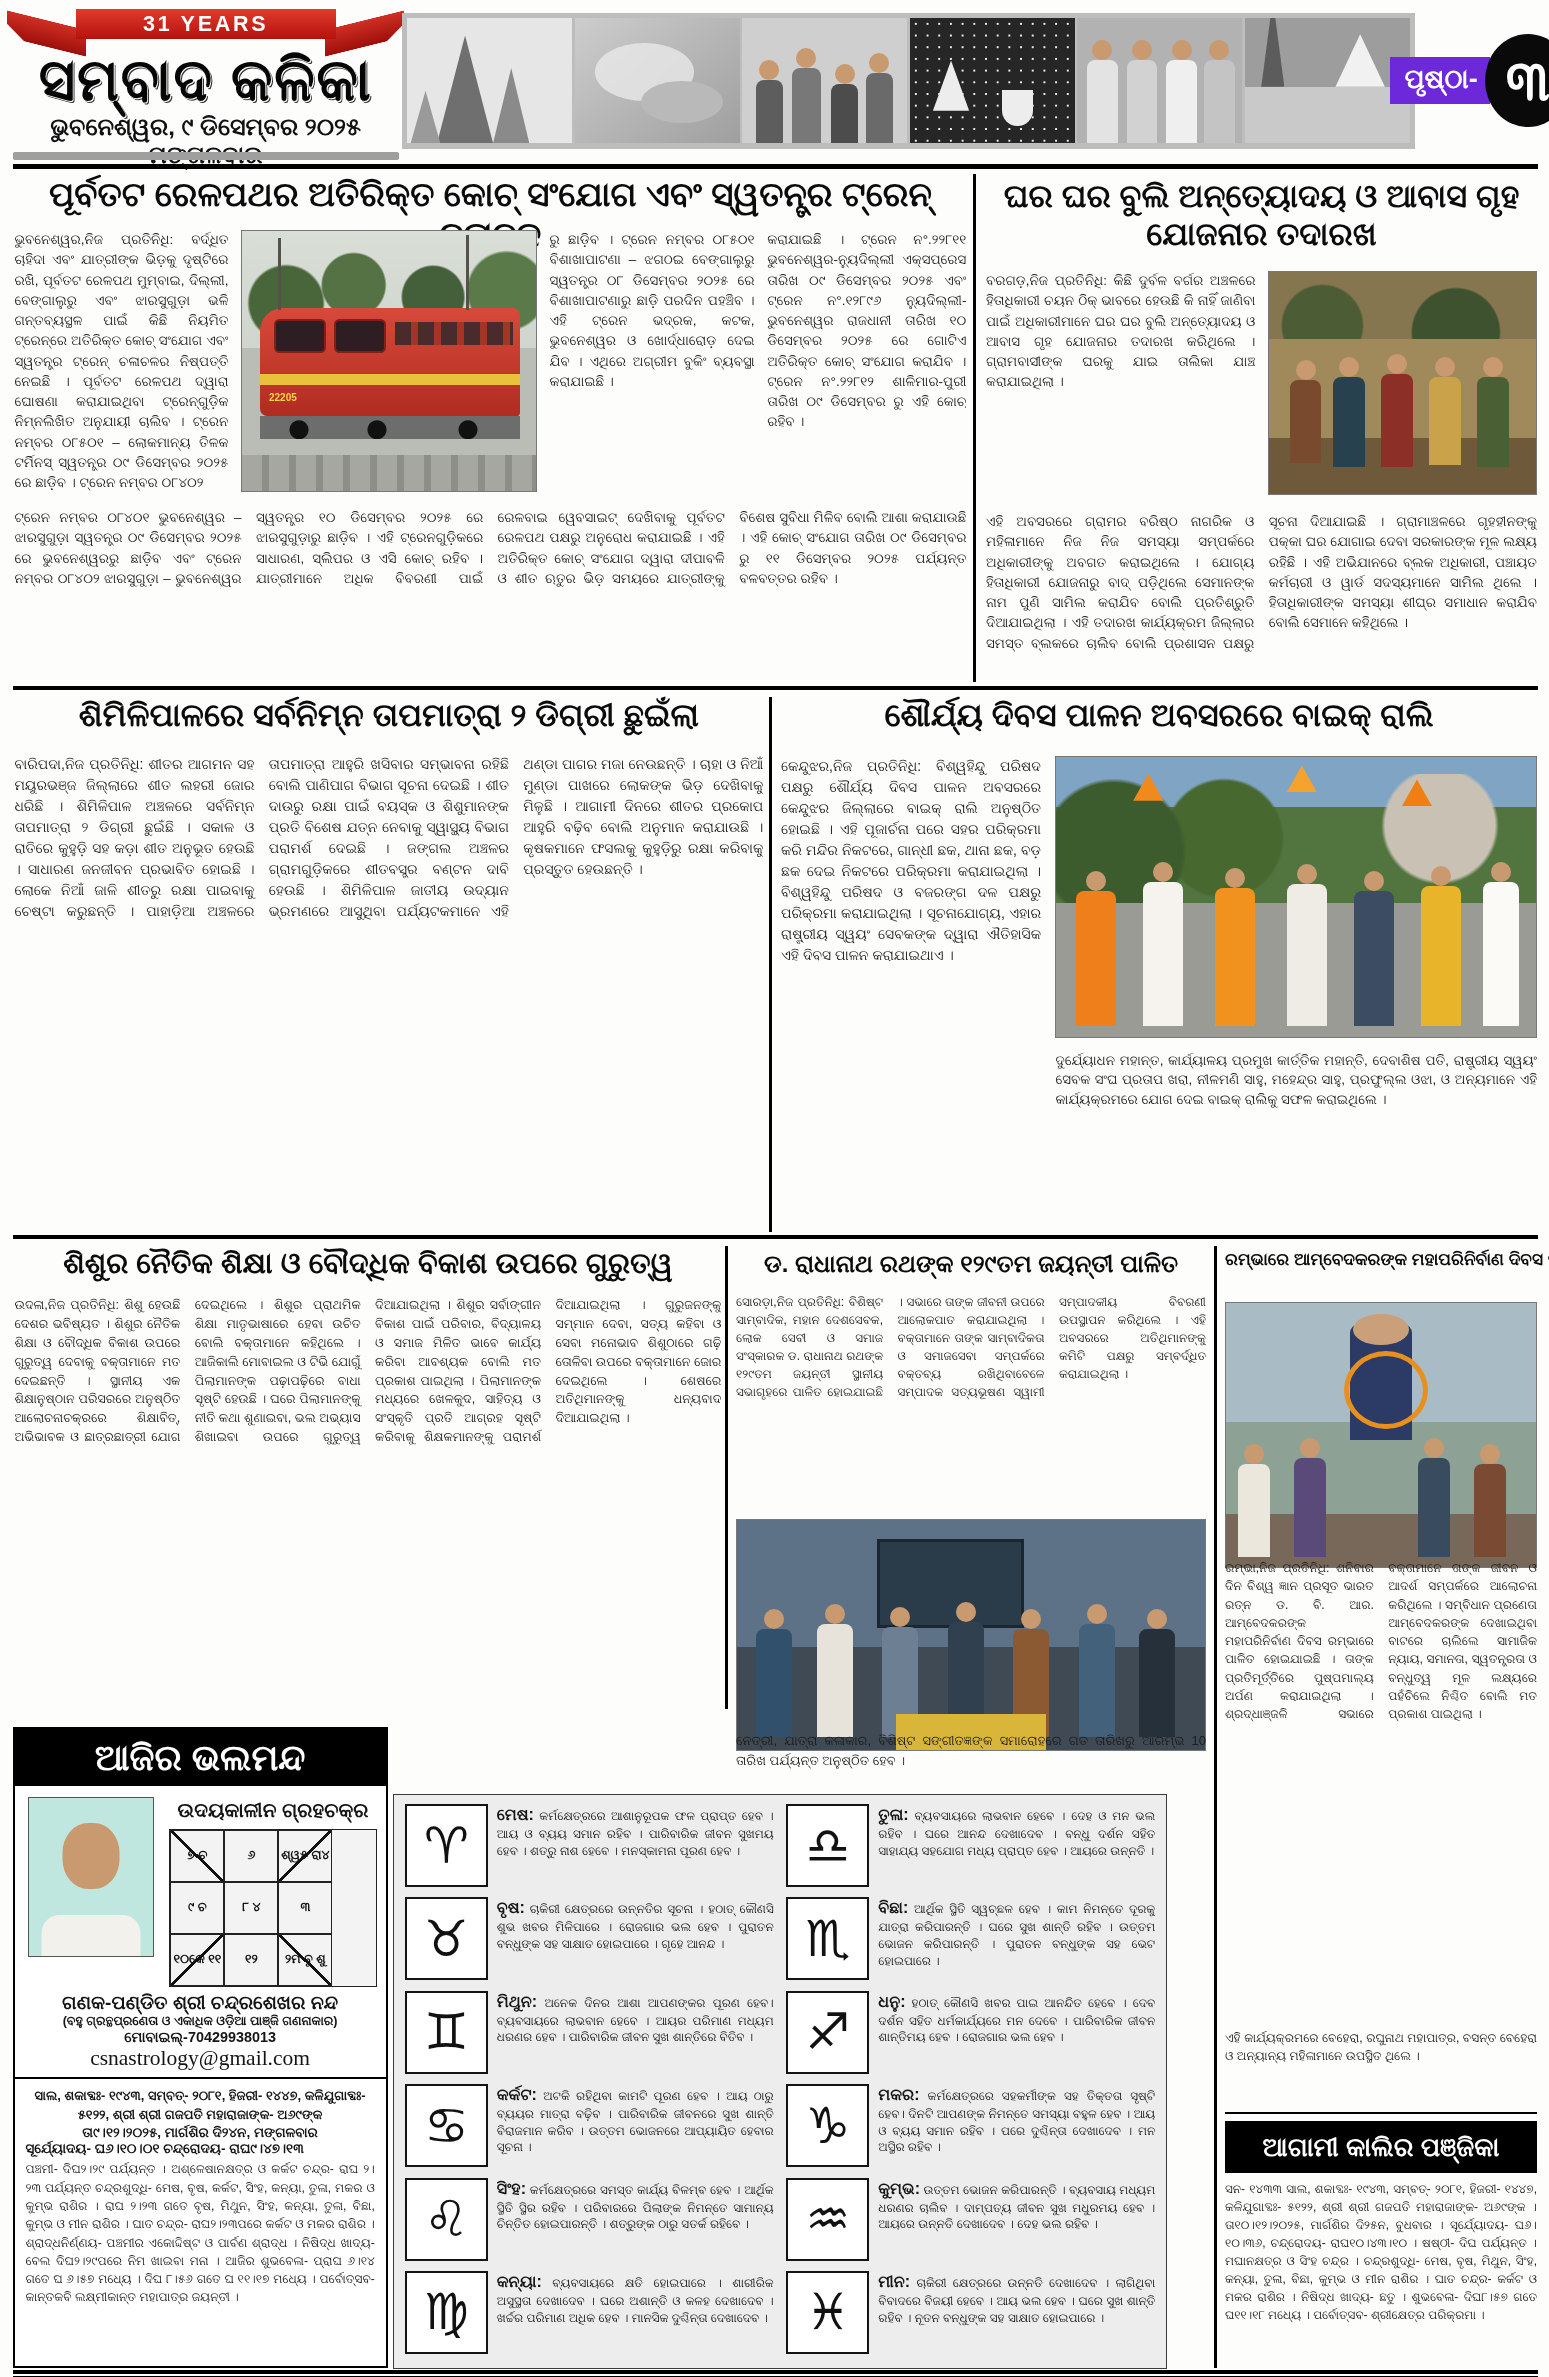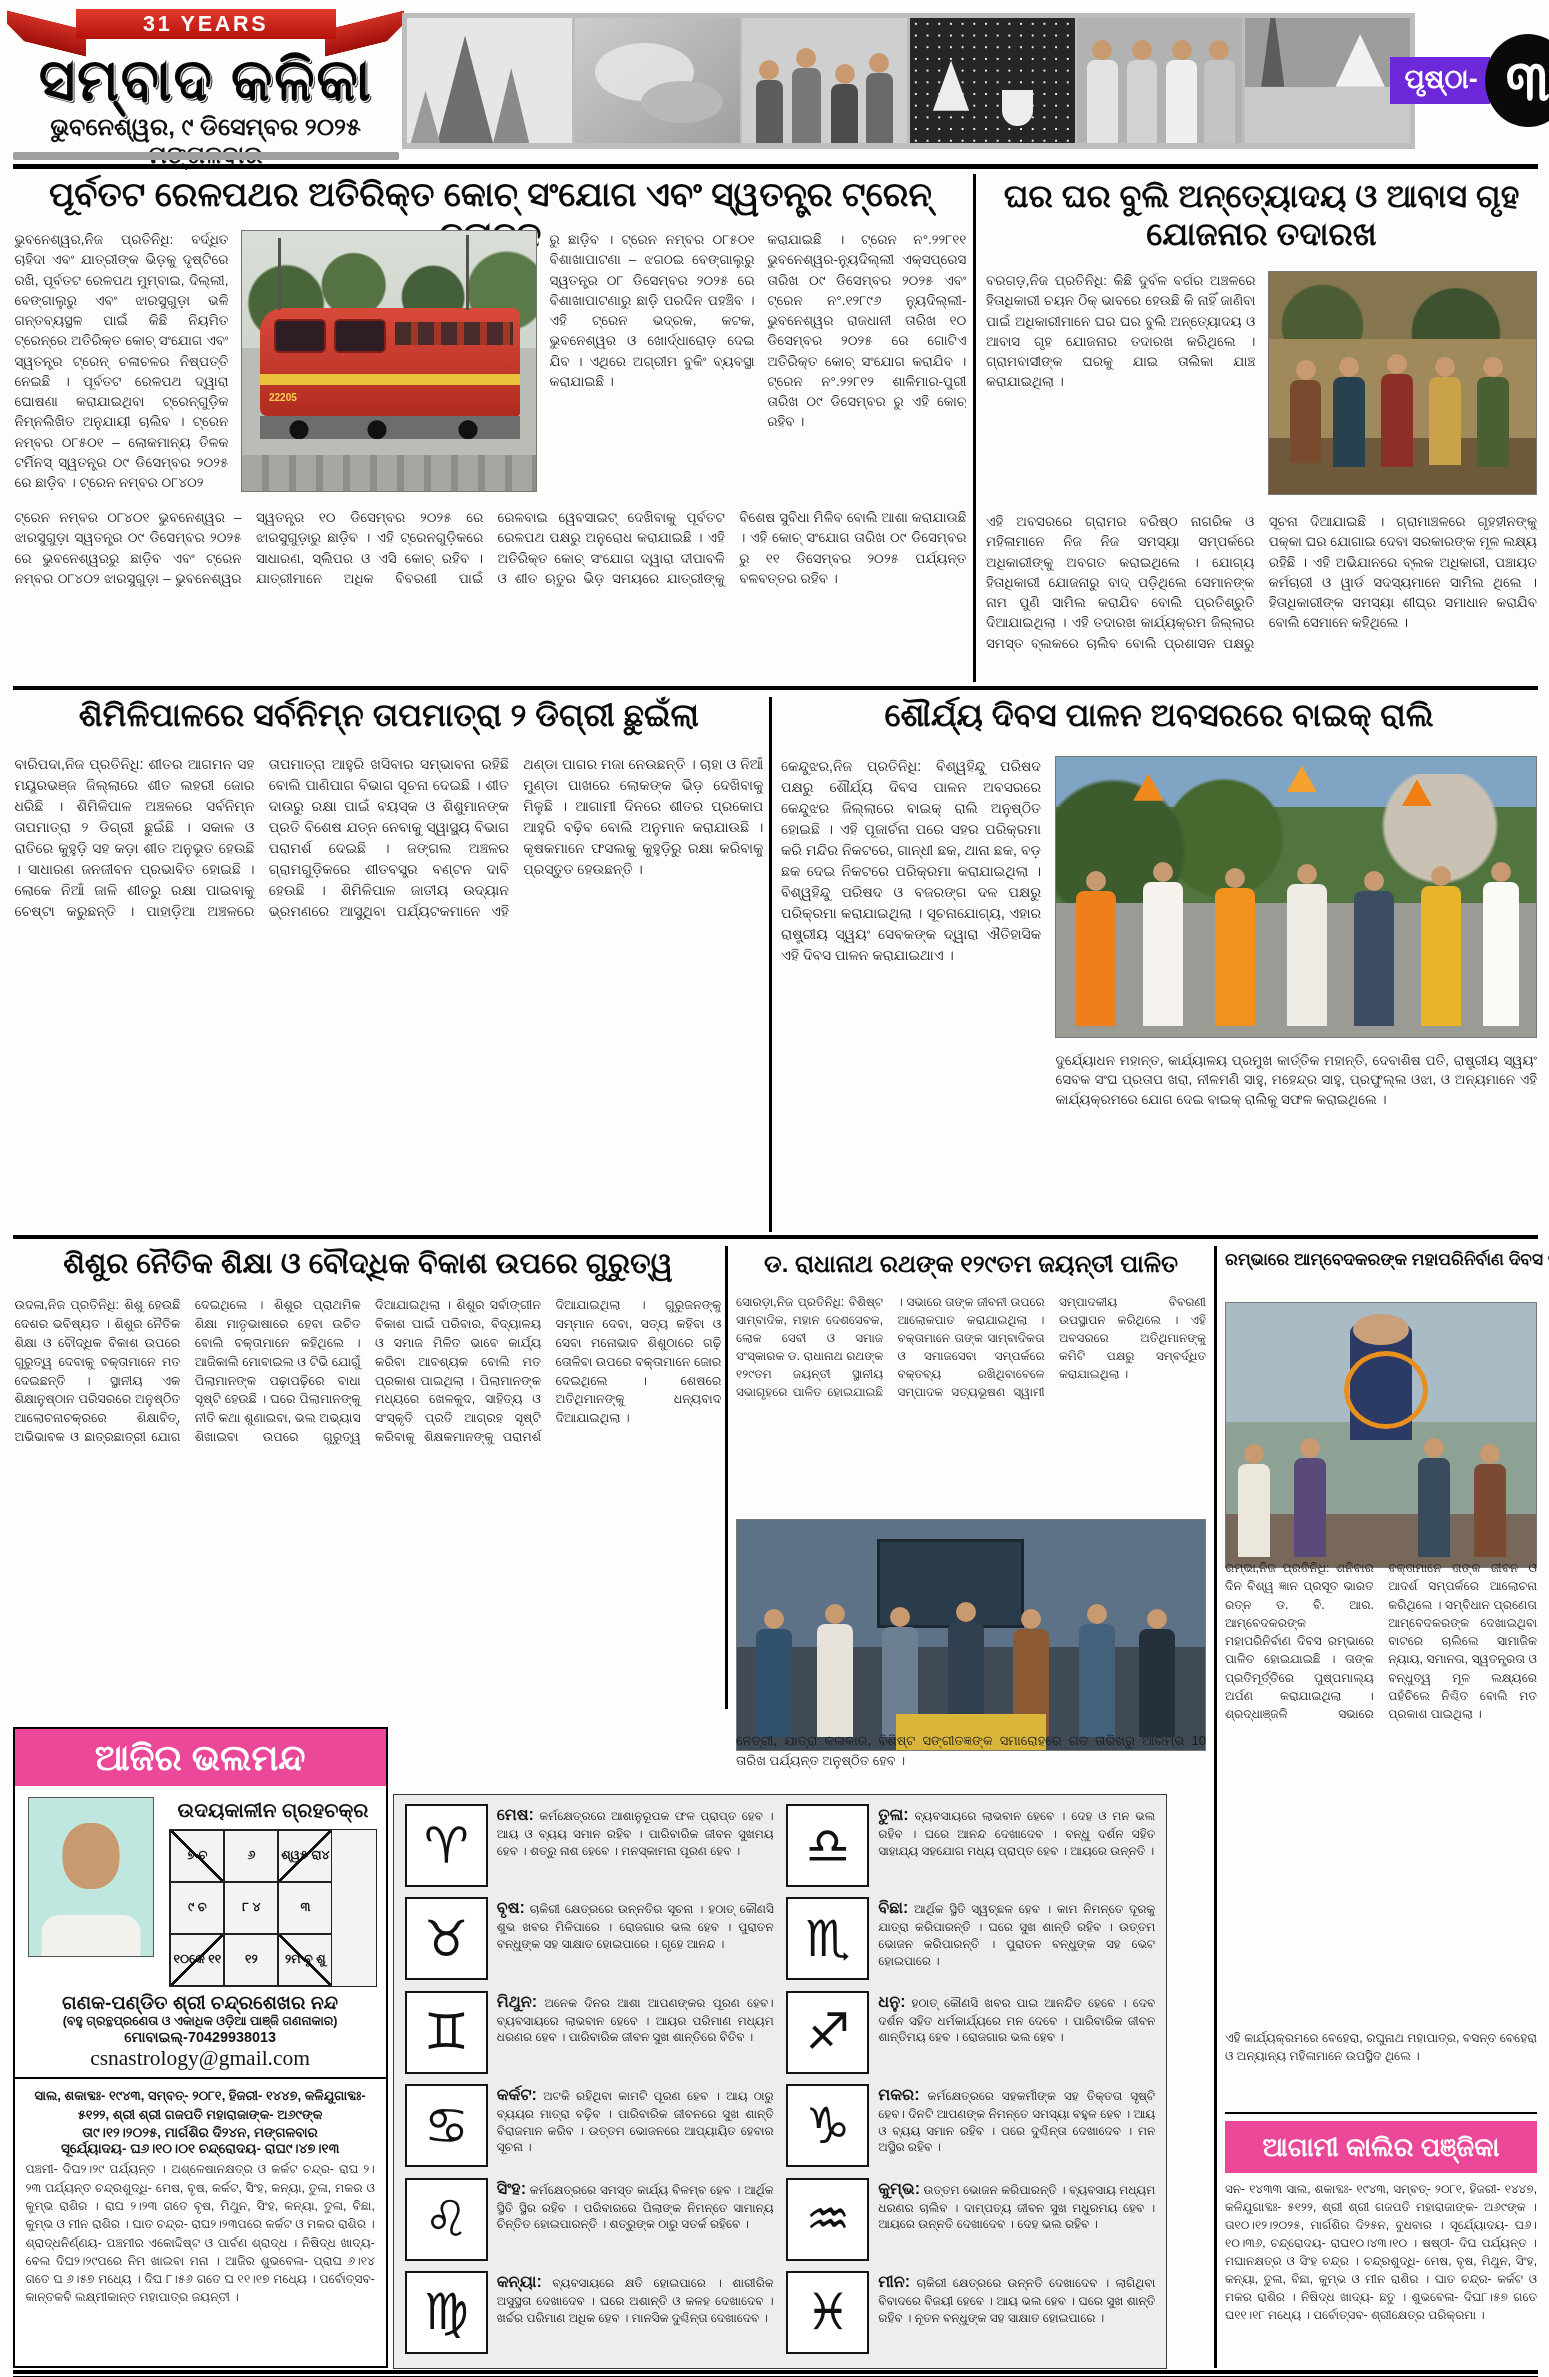--- a/index.html
+++ b/index.html
@@ -32,21 +32,21 @@
   .pgbadge .num{width:86px;height:93px;background:#0a0a0a;border-radius:50%;color:#fff;font-weight:900;font-size:56px;
     display:flex;align-items:center;justify-content:center;margin-left:-5.4px;}
   
   .photo{position:relative;overflow:hidden;border:0.9px solid #777;box-sizing:border-box;}
   .person{position:absolute;border-radius:8px 8px 0 0;}
   .person:before{content:"";position:absolute;top:-20px;left:50%;transform:translateX(-50%);
     width:20px;height:20px;border-radius:50%;background:#c99a6f;}
   .caption{font-size:13.5px;line-height:1.45;text-align:justify;color:#1c1c1c;}
   
   .astrobox{position:absolute;border:2.7px solid #000;background:#fff;box-sizing:border-box;}
-  .blackhdr{background:#ec4899;color:#fff;font-weight:900;text-align:center;display:flex;align-items:center;justify-content:center;}
+  .blackhdr{background:#000000;color:#fff;font-weight:900;text-align:center;display:flex;align-items:center;justify-content:center;}
   .chart{display:grid;grid-template-columns:repeat(3,54px);grid-template-rows:repeat(3,52px);border:1.8px solid #222;background:#f3f3f3;}
   .chart .cell{border:0.9px solid #222;display:flex;align-items:center;justify-content:center;
     font-size:12.6px;font-weight:bold;text-align:center;line-height:1.1;padding:0.9px;box-sizing:border-box;}
   .chart .diag{background:linear-gradient(to top right,transparent 48%,#111 48%,#111 52%,transparent 52%),#f3f3f3;}
   .chart .diag2{background:linear-gradient(to bottom right,transparent 48%,#111 48%,#111 52%,transparent 52%),#f3f3f3;}
   
   .zarea{position:absolute;background:#ededed;border:1.8px solid #3a3a3a;box-sizing:border-box;
     display:grid;grid-auto-flow:column;grid-template-rows:repeat(6,1fr);grid-template-columns:1fr 1fr;
     gap:5.4px 12.6px;padding:9px 10.8px;}
   .zitem{display:flex;gap:9px;overflow:hidden;}
@@ -261,21 +261,21 @@
     </div>
     <div style="text-align:center;padding:1.8px 7.2px;">
       <div style="font-size:19px;font-weight:900;">ଗଣକ-ପଣ୍ଡିତ ଶ୍ରୀ ଚନ୍ଦ୍ରଶେଖର ନନ୍ଦ</div>
       <div style="font-size:12.6px;font-weight:bold;">(ବହୁ ଗ୍ରନ୍ଥପ୍ରଣେତା ଓ ଏକାଧିକ ଓଡ଼ିଆ ପାଞ୍ଜି ଗଣନାକାର)</div>
       <div style="font-size:14.4px;font-weight:bold;">ମୋବାଇଲ୍-70429938013</div>
       <div style="font-size:21.5px;font-family:'Liberation Serif','DejaVu Serif',serif;">csnastrology@gmail.com</div>
     </div>
     <div style="border-top:2.7px solid #000;margin:3.6px 0 0 0;padding:7.2px 10.8px;">
       <div style="font-size:13px;font-weight:bold;text-align:center;line-height:1.5;">ସାଲ, ଶକାବ୍ଦଃ- ୧୯୪୩, ସମ୍ବତ୍- ୨୦୮୧, ହିଜରୀ- ୧୪୪୭, କଳିଯୁଗାବ୍ଦଃ- ୫୧୨୨, ଶ୍ରୀ ଶ୍ରୀ ଗଜପତି ମହାରାଜାଙ୍କ- ଅ୬୯ଙ୍କ</div>
       <div style="font-size:13.5px;font-weight:900;text-align:center;">ତା୯।୧୨।୨୦୨୫, ମାର୍ଗଶିର ଦି୨୪ନ, ମଙ୍ଗଳବାର</div>
-      <div style="font-size:13.5px;font-weight:900;text-align:center;">ସୂର୍ଯ୍ୟୋଦୟ- ଘ୬।୧୦।୦୧    ଚନ୍ଦ୍ରୋଦୟ- ରାଘ୯।୪୭।୧୩</div>
+      <div style="font-size:13.5px;font-weight:900;">ସୂର୍ଯ୍ୟୋଦୟ- ଘ୬।୧୦।୦୧    ଚନ୍ଦ୍ରୋଦୟ- ରାଘ୯।୪୭।୧୩</div>
       <div class="bodytxt" style="font-size:12.2px;margin-top:3.6px;height:189px;">ପଞ୍ଚମୀ- ଦିଘ୨।୨୯ ପର୍ଯ୍ୟନ୍ତ । ଅଶ୍ଳେଷାନକ୍ଷତ୍ର ଓ କର୍କଟ ଚନ୍ଦ୍ର- ରାଘ ୨।୨୩ ପର୍ଯ୍ୟନ୍ତ ଚନ୍ଦ୍ରଶୁଦ୍ଧି- ମେଷ, ବୃଷ, କର୍କଟ, ସିଂହ, କନ୍ୟା, ତୁଳା, ମକର ଓ କୁମ୍ଭ ରାଶିର । ରାଘ ୨।୨୩ ଗତେ ବୃଷ, ମିଥୁନ, ସିଂହ, କନ୍ୟା, ତୁଳା, ବିଛା, କୁମ୍ଭ ଓ ମୀନ ରାଶିର । ଘାତ ଚନ୍ଦ୍ର- ରାଘ୨।୨୩ପରେ କର୍କଟ ଓ ମକର ରାଶିର । ଶ୍ରାଦ୍ଧନିର୍ଣ୍ଣୟ- ପଞ୍ଚମୀର ଏକୋଦ୍ଦିଷ୍ଟ ଓ ପାର୍ବଣ ଶ୍ରାଦ୍ଧ । ନିଷିଦ୍ଧ ଖାଦ୍ୟ- ବେଲ ଦିଘ୨।୨୯ପରେ ନିମ ଖାଇବା ମନା । ଆଜିର ଶୁଭବେଳା- ପ୍ରାଘ ୬।୧୪ ଗତେ ଘ ୬।୫୭ ମଧ୍ୟେ । ଦିଘ ୮।୫୬ ଗତେ ଘ ୧୧।୧୭ ମଧ୍ୟେ । ପର୍ବୋତ୍ସବ- କାନ୍ତକବି ଲକ୍ଷ୍ମୀକାନ୍ତ ମହାପାତ୍ର ଜୟନ୍ତୀ ।</div>
     </div>
   </div>
 
   <div class="zarea" style="left:393px;top:1794px;width:774px;height:575px;">
     <div class="zitem">
       <div class="zicon">♈</div>
       <div class="ztext"><b class="zname">ମେଷ:</b> <span>କର୍ମକ୍ଷେତ୍ରରେ ଆଶାନୁରୂପକ ଫଳ ପ୍ରାପ୍ତ ହେବ । ଆୟ ଓ ବ୍ୟୟ ସମାନ ରହିବ । ପାରିବାରିକ ଜୀବନ ସୁଖମୟ ହେବ । ଶତ୍ରୁ ନାଶ ହେବେ । ମନସ୍କାମନା ପୂରଣ ହେବ ।</span></div>
     </div>
     <div class="zitem">

